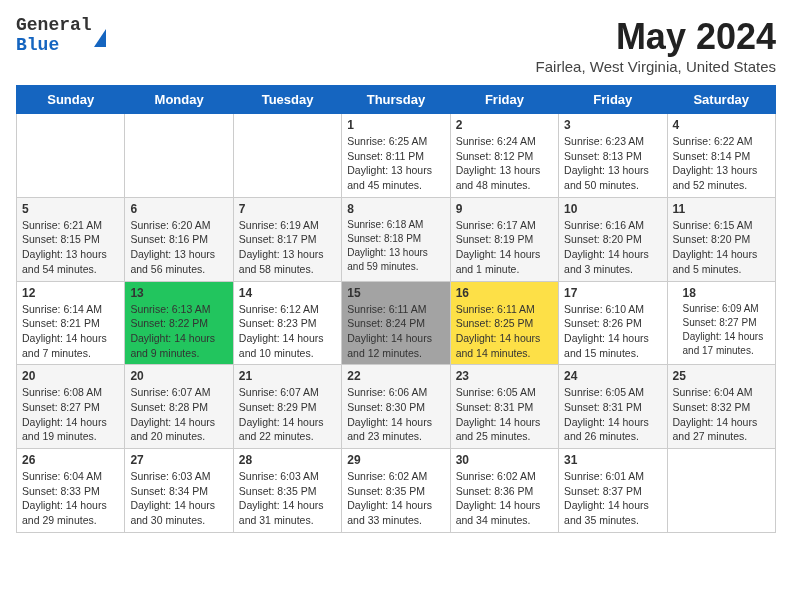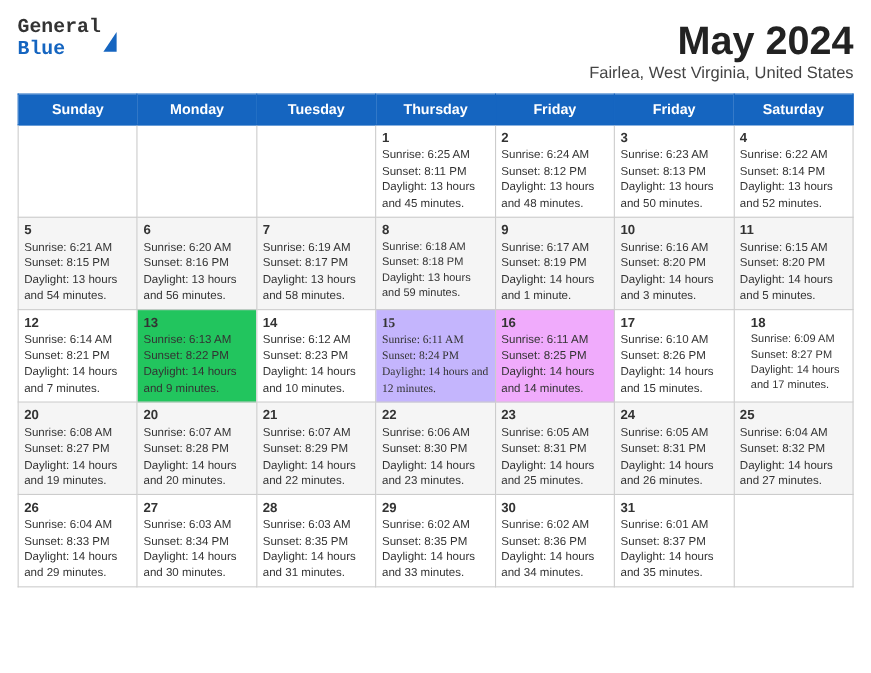--- a/index.html
+++ b/index.html
@@ -136,22 +136,22 @@
         <td style="background-color: rgb(245, 245, 245);"><span class="day-num">7</span><span style="font-size: 10.5px; line-height: 1.4;">Sunrise: 6:19 AM<br>Sunset: 8:17 PM<br>Daylight: 13 hours and 58 minutes.</span></td>
         <td style="background-color: rgb(245, 245, 245);"><span class="day-num">8</span><span style="font-size: 10px; line-height: 1.4;">Sunrise: 6:18 AM<br>Sunset: 8:18 PM<br>Daylight: 13 hours and 59 minutes.</span></td>
         <td style="background-color: rgb(245, 245, 245);"><span class="day-num">9</span><span style="font-size: 10.5px; line-height: 1.4;">Sunrise: 6:17 AM<br>Sunset: 8:19 PM<br>Daylight: 14 hours and 1 minute.</span></td>
         <td style="background-color: rgb(245, 245, 245);"><span class="day-num">10</span><span style="font-size: 10.5px; line-height: 1.4;">Sunrise: 6:16 AM<br>Sunset: 8:20 PM<br>Daylight: 14 hours and 3 minutes.</span></td>
         <td style="background-color: rgb(245, 245, 245);"><span class="day-num">11</span><span style="font-size: 10.5px; line-height: 1.4;">Sunrise: 6:15 AM<br>Sunset: 8:20 PM<br>Daylight: 14 hours and 5 minutes.</span></td>
       </tr>
       <tr>
         <td style="background-color: rgb(255, 255, 255);"><span class="day-num">12</span><span style="font-size: 10.5px; line-height: 1.4;">Sunrise: 6:14 AM<br>Sunset: 8:21 PM<br>Daylight: 14 hours and 7 minutes.</span></td>
         <td style="background-color: #22c55e; margin-top: 33px;"><span class="day-num">13</span><span style="font-size: 10.5px; line-height: 1.4;">Sunrise: 6:13 AM<br>Sunset: 8:22 PM<br>Daylight: 14 hours and 9 minutes.</span></td>
         <td style="background-color: rgb(255, 255, 255);"><span class="day-num">14</span><span style="font-size: 10.5px; line-height: 1.4;">Sunrise: 6:12 AM<br>Sunset: 8:23 PM<br>Daylight: 14 hours and 10 minutes.</span></td>
-        <td style="background-color: #c4b5fd; font-family: Liberation Serif, serif;"><span class="day-num">15</span><span style="font-size: 10.5px; line-height: 1.4;">Sunrise: 6:11 AM<br>Sunset: 8:24 PM<br>Daylight: 14 hours and 12 minutes.</span></td>
-        <td style="background-color: #f0abfc;"><span class="day-num">16</span><span style="font-size: 10.5px; line-height: 1.4;">Sunrise: 6:11 AM<br>Sunset: 8:25 PM<br>Daylight: 14 hours and 14 minutes.</span></td>
+        <td style="background-color: #a3a3a3;"><span class="day-num">15</span><span style="font-size: 10.5px; line-height: 1.4;">Sunrise: 6:11 AM<br>Sunset: 8:24 PM<br>Daylight: 14 hours and 12 minutes.</span></td>
+        <td style="background-color: #fde047;"><span class="day-num">16</span><span style="font-size: 10.5px; line-height: 1.4;">Sunrise: 6:11 AM<br>Sunset: 8:25 PM<br>Daylight: 14 hours and 14 minutes.</span></td>
         <td style="background-color: rgb(255, 255, 255);"><span class="day-num">17</span><span style="font-size: 10.5px; line-height: 1.4;">Sunrise: 6:10 AM<br>Sunset: 8:26 PM<br>Daylight: 14 hours and 15 minutes.</span></td>
         <td style="background-color: rgb(255, 255, 255); padding-left: 15px;"><span class="day-num">18</span><span style="font-size: 10px; line-height: 1.4;">Sunrise: 6:09 AM<br>Sunset: 8:27 PM<br>Daylight: 14 hours and 17 minutes.</span></td>
       </tr>
       <tr>
         <td style="background-color: rgb(245, 245, 245);"><span class="day-num">20</span><span style="font-size: 10.5px; line-height: 1.4;">Sunrise: 6:08 AM<br>Sunset: 8:27 PM<br>Daylight: 14 hours and 19 minutes.</span></td>
         <td style="background-color: rgb(245, 245, 245);"><span class="day-num">20</span><span style="font-size: 10.5px; line-height: 1.4;">Sunrise: 6:07 AM<br>Sunset: 8:28 PM<br>Daylight: 14 hours and 20 minutes.</span></td>
         <td style="background-color: rgb(245, 245, 245);"><span class="day-num">21</span><span style="font-size: 10.5px; line-height: 1.4;">Sunrise: 6:07 AM<br>Sunset: 8:29 PM<br>Daylight: 14 hours and 22 minutes.</span></td>
         <td style="background-color: rgb(245, 245, 245);"><span class="day-num">22</span><span style="font-size: 10.5px; line-height: 1.4;">Sunrise: 6:06 AM<br>Sunset: 8:30 PM<br>Daylight: 14 hours and 23 minutes.</span></td>
         <td style="background-color: rgb(245, 245, 245);"><span class="day-num">23</span><span style="font-size: 10.5px; line-height: 1.4;">Sunrise: 6:05 AM<br>Sunset: 8:31 PM<br>Daylight: 14 hours and 25 minutes.</span></td>
         <td style="background-color: rgb(245, 245, 245);"><span class="day-num">24</span><span style="font-size: 10.5px; line-height: 1.4;">Sunrise: 6:05 AM<br>Sunset: 8:31 PM<br>Daylight: 14 hours and 26 minutes.</span></td>

